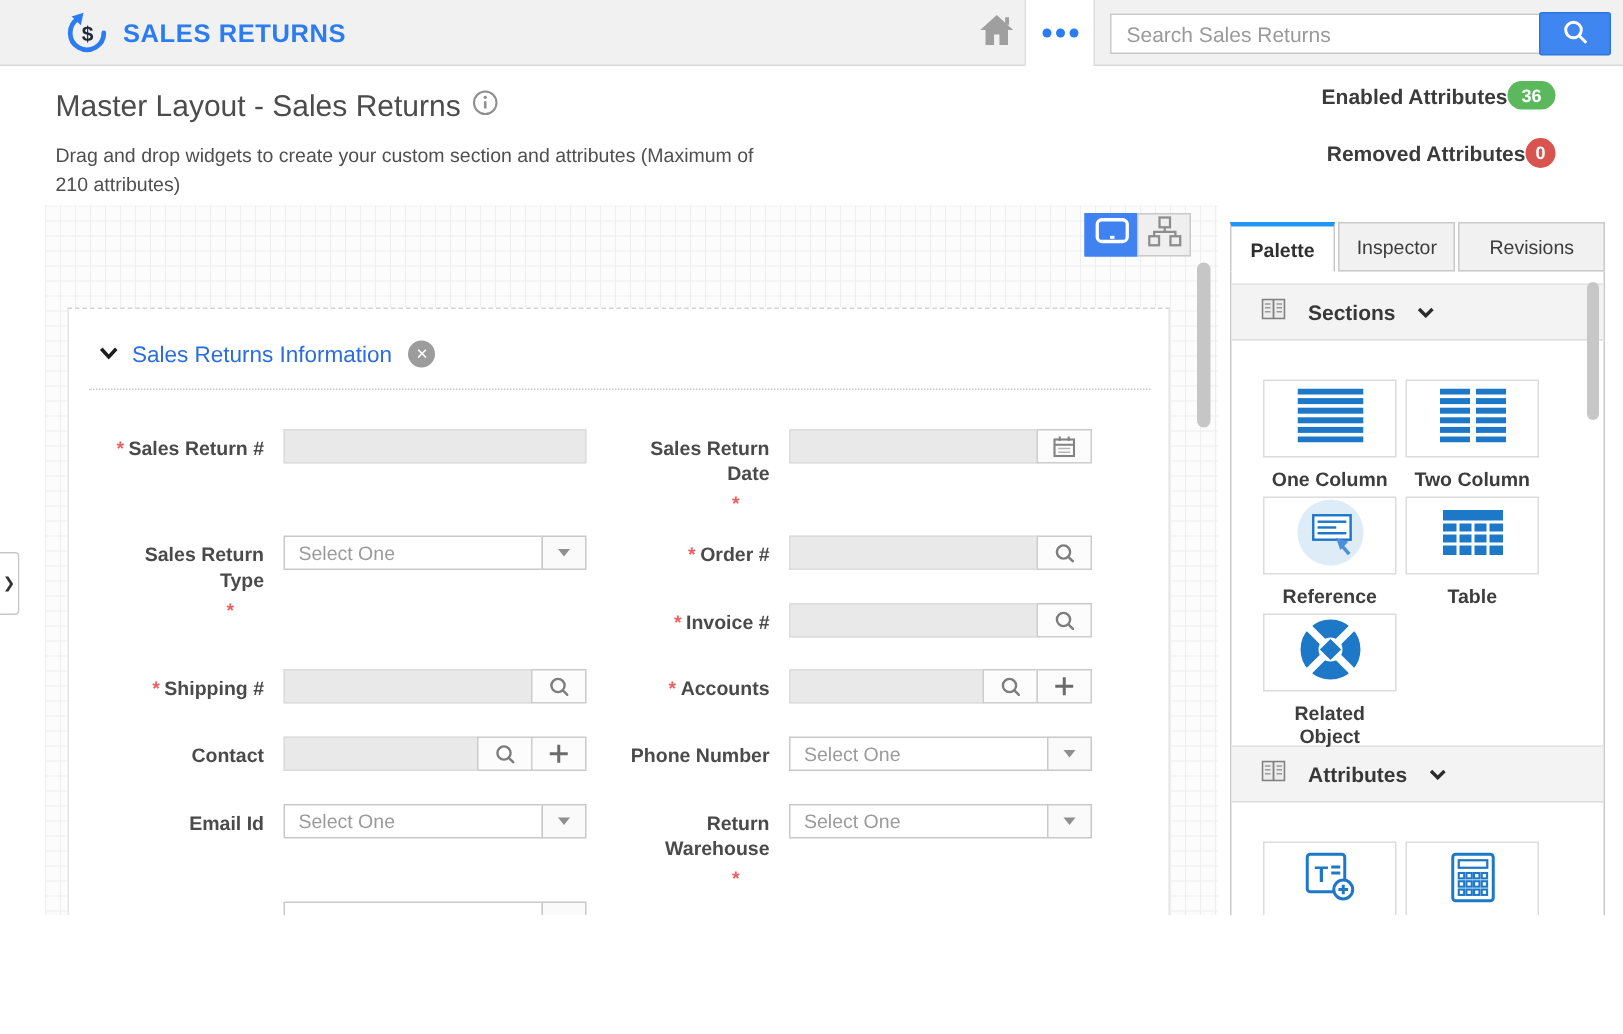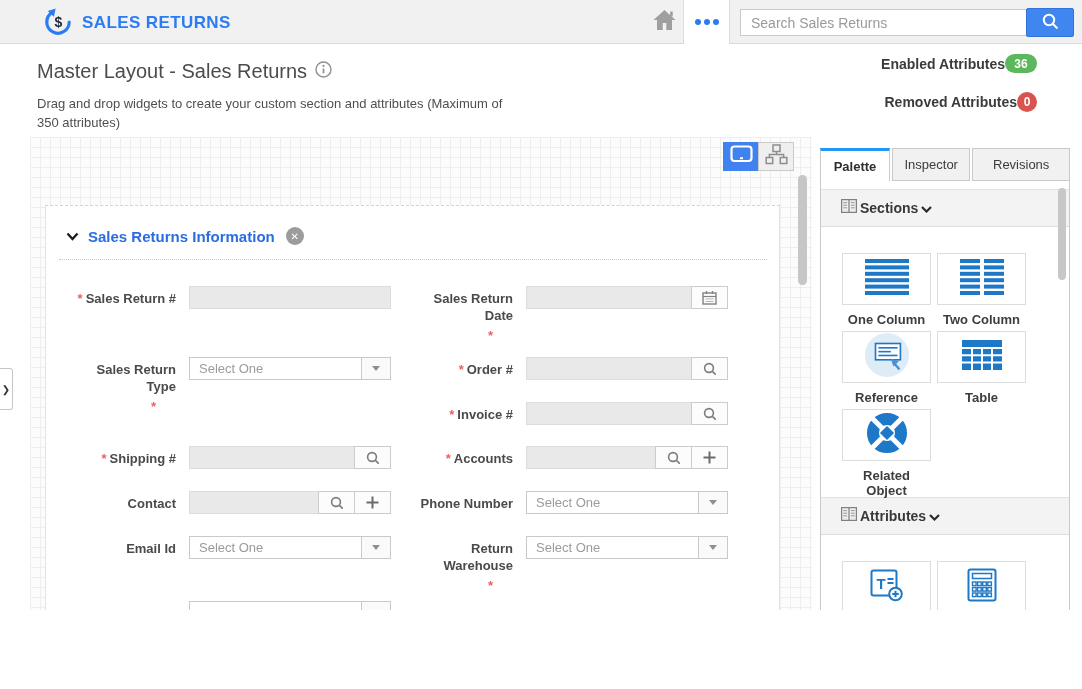--- a/index.html
+++ b/index.html
@@ -52,21 +52,21 @@
             background:#efefef; border:1px solid #c9c9c9; cursor:pointer; }
   .vt-btn + .vt-btn { margin-left:-1px; }
   .vt-btn.active { background:#3f82f0; border-color:#3f82f0; }
   .canvas-thumb { position:absolute; left:768px; top:38px; width:9px; height:110px;
                   background:#c6c6c6; border-radius:5px; cursor:pointer; }
 
   
   .form-card { position:absolute; left:15px; top:68px; width:735px; height:420px; background:#fff;
                border:1px solid #e4e4e4; border-top:1px dashed #d2d2d2; }
   .section-header { position:absolute; left:20px; top:21px; display:flex; align-items:center; gap:9px; }
-  .section-title { font-size:15px; font-weight:bold; color:#2a6ce2; }
+  .section-title { font-size:15px; font-weight:normal; color:#2a6ce2; }
   .x-circle { width:18px; height:18px; border-radius:50%; background:#9c9c9c; color:#fff;
               font-size:10px; font-weight:bold; display:flex; align-items:center; justify-content:center;
               cursor:pointer; margin-left:2px; }
   .dotted-sep { position:absolute; left:13px; right:12px; top:53px; border-top:1px dotted #c8c8c8; }
 
   .field-row { position:absolute; display:flex; align-items:flex-start; }
   .f-label { width:100px; padding-top:4px; text-align:right; font-size:13px; font-weight:bold;
              color:#4a4a4a; line-height:17px; }
   .req { color:#ef5e5e; margin-right:3px; }
   .req-below { color:#ef5e5e; font-size:13px; padding-right:20px; margin-top:3px; }
@@ -92,21 +92,21 @@
   .tabs { display:flex; height:33px; }
   .tab { border:1px solid #c9c9c9; background:#f1f1f1; color:#3c3c3c; font-size:13px;
          display:flex; align-items:center; justify-content:center; cursor:pointer; }
   .tab:nth-child(1) { width:76px; }
   .tab:nth-child(2) { width:85px; margin-left:2px; }
   .tab:nth-child(3) { width:106px; margin-left:2px; }
   .tab.active { background:#fff; border-top:3px solid #2196f3; border-bottom:none; font-weight:bold; color:#2e2e2e; }
   .panel-body { width:250px; height:429px; background:#fff; border-left:1px solid #c9c9c9;
                 border-right:1px solid #c9c9c9; padding-top:8px; overflow:hidden; }
   .group-header { height:38px; background:#f3f3f3; border-top:1px solid #e2e2e2; border-bottom:1px solid #dddddd;
-                  display:flex; align-items:center; padding-left:20px; gap:3px; cursor:pointer; }
+                  display:flex; align-items:center; padding-left:20px; gap:15px; cursor:pointer; }
   .group-label { font-size:14px; font-weight:bold; color:#383838; }
   .group-header.attrs { margin-top:10px; }
   .cards { padding:26px 0 0 21px; display:flex; flex-wrap:wrap;align-items:flex-end; }
   .card-item { width:89px; margin-right:6px; }
   .p-card { height:52px; border:1px solid #dcdcdc; background:#fff; display:flex;
             align-items:center; justify-content:center; cursor:pointer; }
   .p-label { text-align:center; font-size:13px; font-weight:bold; color:#3d3d3d;
              padding-top:7px; height:26px; }
   .panel-thumb { position:absolute; right:4px; top:40px; width:8px; height:92px;
                  background:#c7c7c7; border-radius:4px; cursor:pointer; }
@@ -173,21 +173,21 @@
   <h1 class="page-title">
     <span>Master Layout - Sales Returns</span>
     <span>
       <svg width="17" height="17" viewBox="0 0 17 17">
         <circle cx="8.5" cy="8.5" r="7.5" fill="none" stroke="#8f8f8f" stroke-width="1.4"></circle>
         <circle cx="8.5" cy="4.9" r="1.1" fill="#8f8f8f"></circle>
         <line x1="8.5" y1="7.5" x2="8.5" y2="12.3" stroke="#8f8f8f" stroke-width="1.7"></line>
       </svg>
     </span>
   </h1>
-  <p class="page-desc">Drag and drop widgets to create your custom section and attributes (Maximum of 350 attributes)</p>
+  <p class="page-desc">Drag and drop widgets to create your custom section and attributes (Maximum of 210 attributes)</p>
 
   <div class="attr-row enabled">
     <span class="attr-label">Enabled Attributes</span>
     <span class="badge-green">36</span>
   </div>
   <div class="attr-row removed">
     <span class="attr-label">Removed Attributes</span>
     <span class="badge-red">0</span>
   </div>
 

